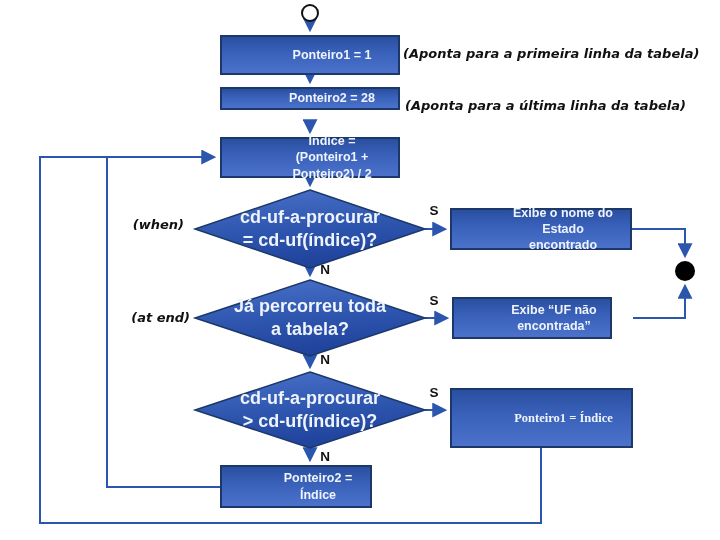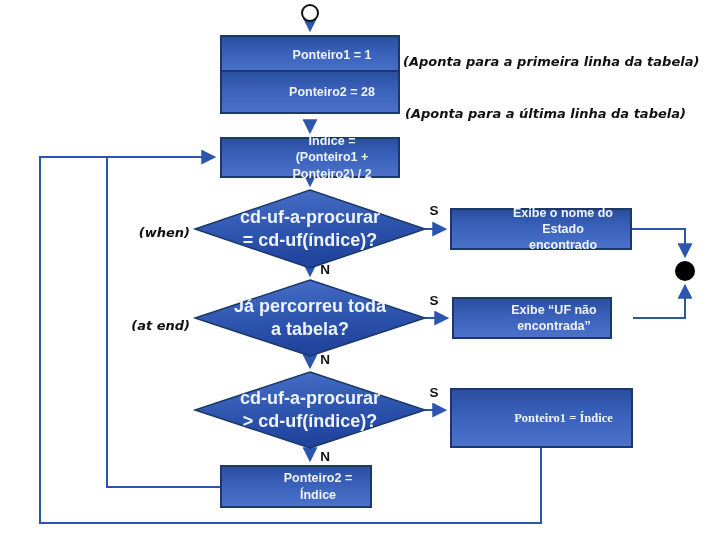--- a/index.html
+++ b/index.html
@@ -14,21 +14,21 @@
     background:linear-gradient(180deg,#2a4fa0 0%,#3a62bb 45%,#4c72cb 100%);
     border:2px solid #1b3869;box-sizing:border-box;
     color:#eef3fc;font-weight:700;font-size:12.5px;line-height:1.3;text-align:center;padding-left:44px;
   }
   .dtext{
     position:absolute;display:flex;flex-direction:column;align-items:center;justify-content:center;
     color:#eef3fc;font-weight:700;font-size:18px;line-height:1.3;text-align:center;
   }
   .ann{
     position:absolute;color:#111111;font-family:"DejaVu Sans",sans-serif;
-    font-style:italic;font-weight:700;font-size:13px;white-space:nowrap;margin-top:8px;
+    font-style:italic;font-weight:700;font-size:13px;white-space:nowrap;
   }
   .ann.right{text-align:right;}
   .bl{
     position:absolute;color:#111111;font-weight:700;font-size:13.5px;width:16px;text-align:center;
   }
 </style>
 </head>
 <body>
 
 <div class="canvas">
@@ -67,21 +67,21 @@
 
     <polygon points="310,190 425,229 310,268 195,229" fill="url(#diamGrad)" stroke="#1b3869" stroke-width="1.5"></polygon>
     <polygon points="310,280 425,318 310,356 195,318" fill="url(#diamGrad)" stroke="#1b3869" stroke-width="1.5"></polygon>
     <polygon points="310,372 425,410 310,448 195,410" fill="url(#diamGrad)" stroke="#1b3869" stroke-width="1.5"></polygon>
   </svg>
 
   <div class="pbox" style="left:220px;top:35px;width:180px;height:40px;">
     <span>Ponteiro1 = 1</span>
   </div>
 
-  <div class="pbox" style="left:220px;top:70px;width:180px;height:44px;">
+  <div class="pbox" style="left:220px;top:87px;width:180px;height:23px;">
     <span>Ponteiro2 = 28</span>
   </div>
 
   <div class="pbox" style="left:220px;top:137px;width:180px;height:41px;">
     <span>Índice =</span>
     <span>(Ponteiro1 + Ponteiro2) / 2</span>
   </div>
 
   <div class="pbox" style="left:450px;top:208px;width:182px;height:42px;">
     <span>Exibe o nome do Estado</span>
@@ -108,21 +108,21 @@
     <span>Já percorreu toda</span>
     <span>a tabela?</span>
   </div>
   <div class="dtext" style="left:230px;top:385px;width:160px;height:50px;">
     <span>cd-uf-a-procurar</span>
     <span>&gt; cd-uf(índice)?</span>
   </div>
 
   <div class="ann" style="left:403px;top:46px;">(Aponta para a primeira linha da tabela)</div>
   <div class="ann" style="left:405px;top:98px;">(Aponta para a última linha da tabela)</div>
-  <div class="ann right" style="left:110px;top:217px;width:80px;">(when)</div>
+  <div class="ann right" style="left:104px;top:217px;width:80px;">(when)</div>
   <div class="ann right" style="left:105px;top:310px;width:85px;">(at end)</div>
 
   <div class="bl" style="left:426px;top:203px;">S</div>
   <div class="bl" style="left:317px;top:262px;">N</div>
   <div class="bl" style="left:426px;top:293px;">S</div>
   <div class="bl" style="left:317px;top:352px;">N</div>
   <div class="bl" style="left:426px;top:385px;">S</div>
   <div class="bl" style="left:317px;top:449px;">N</div>
 
 </div>

